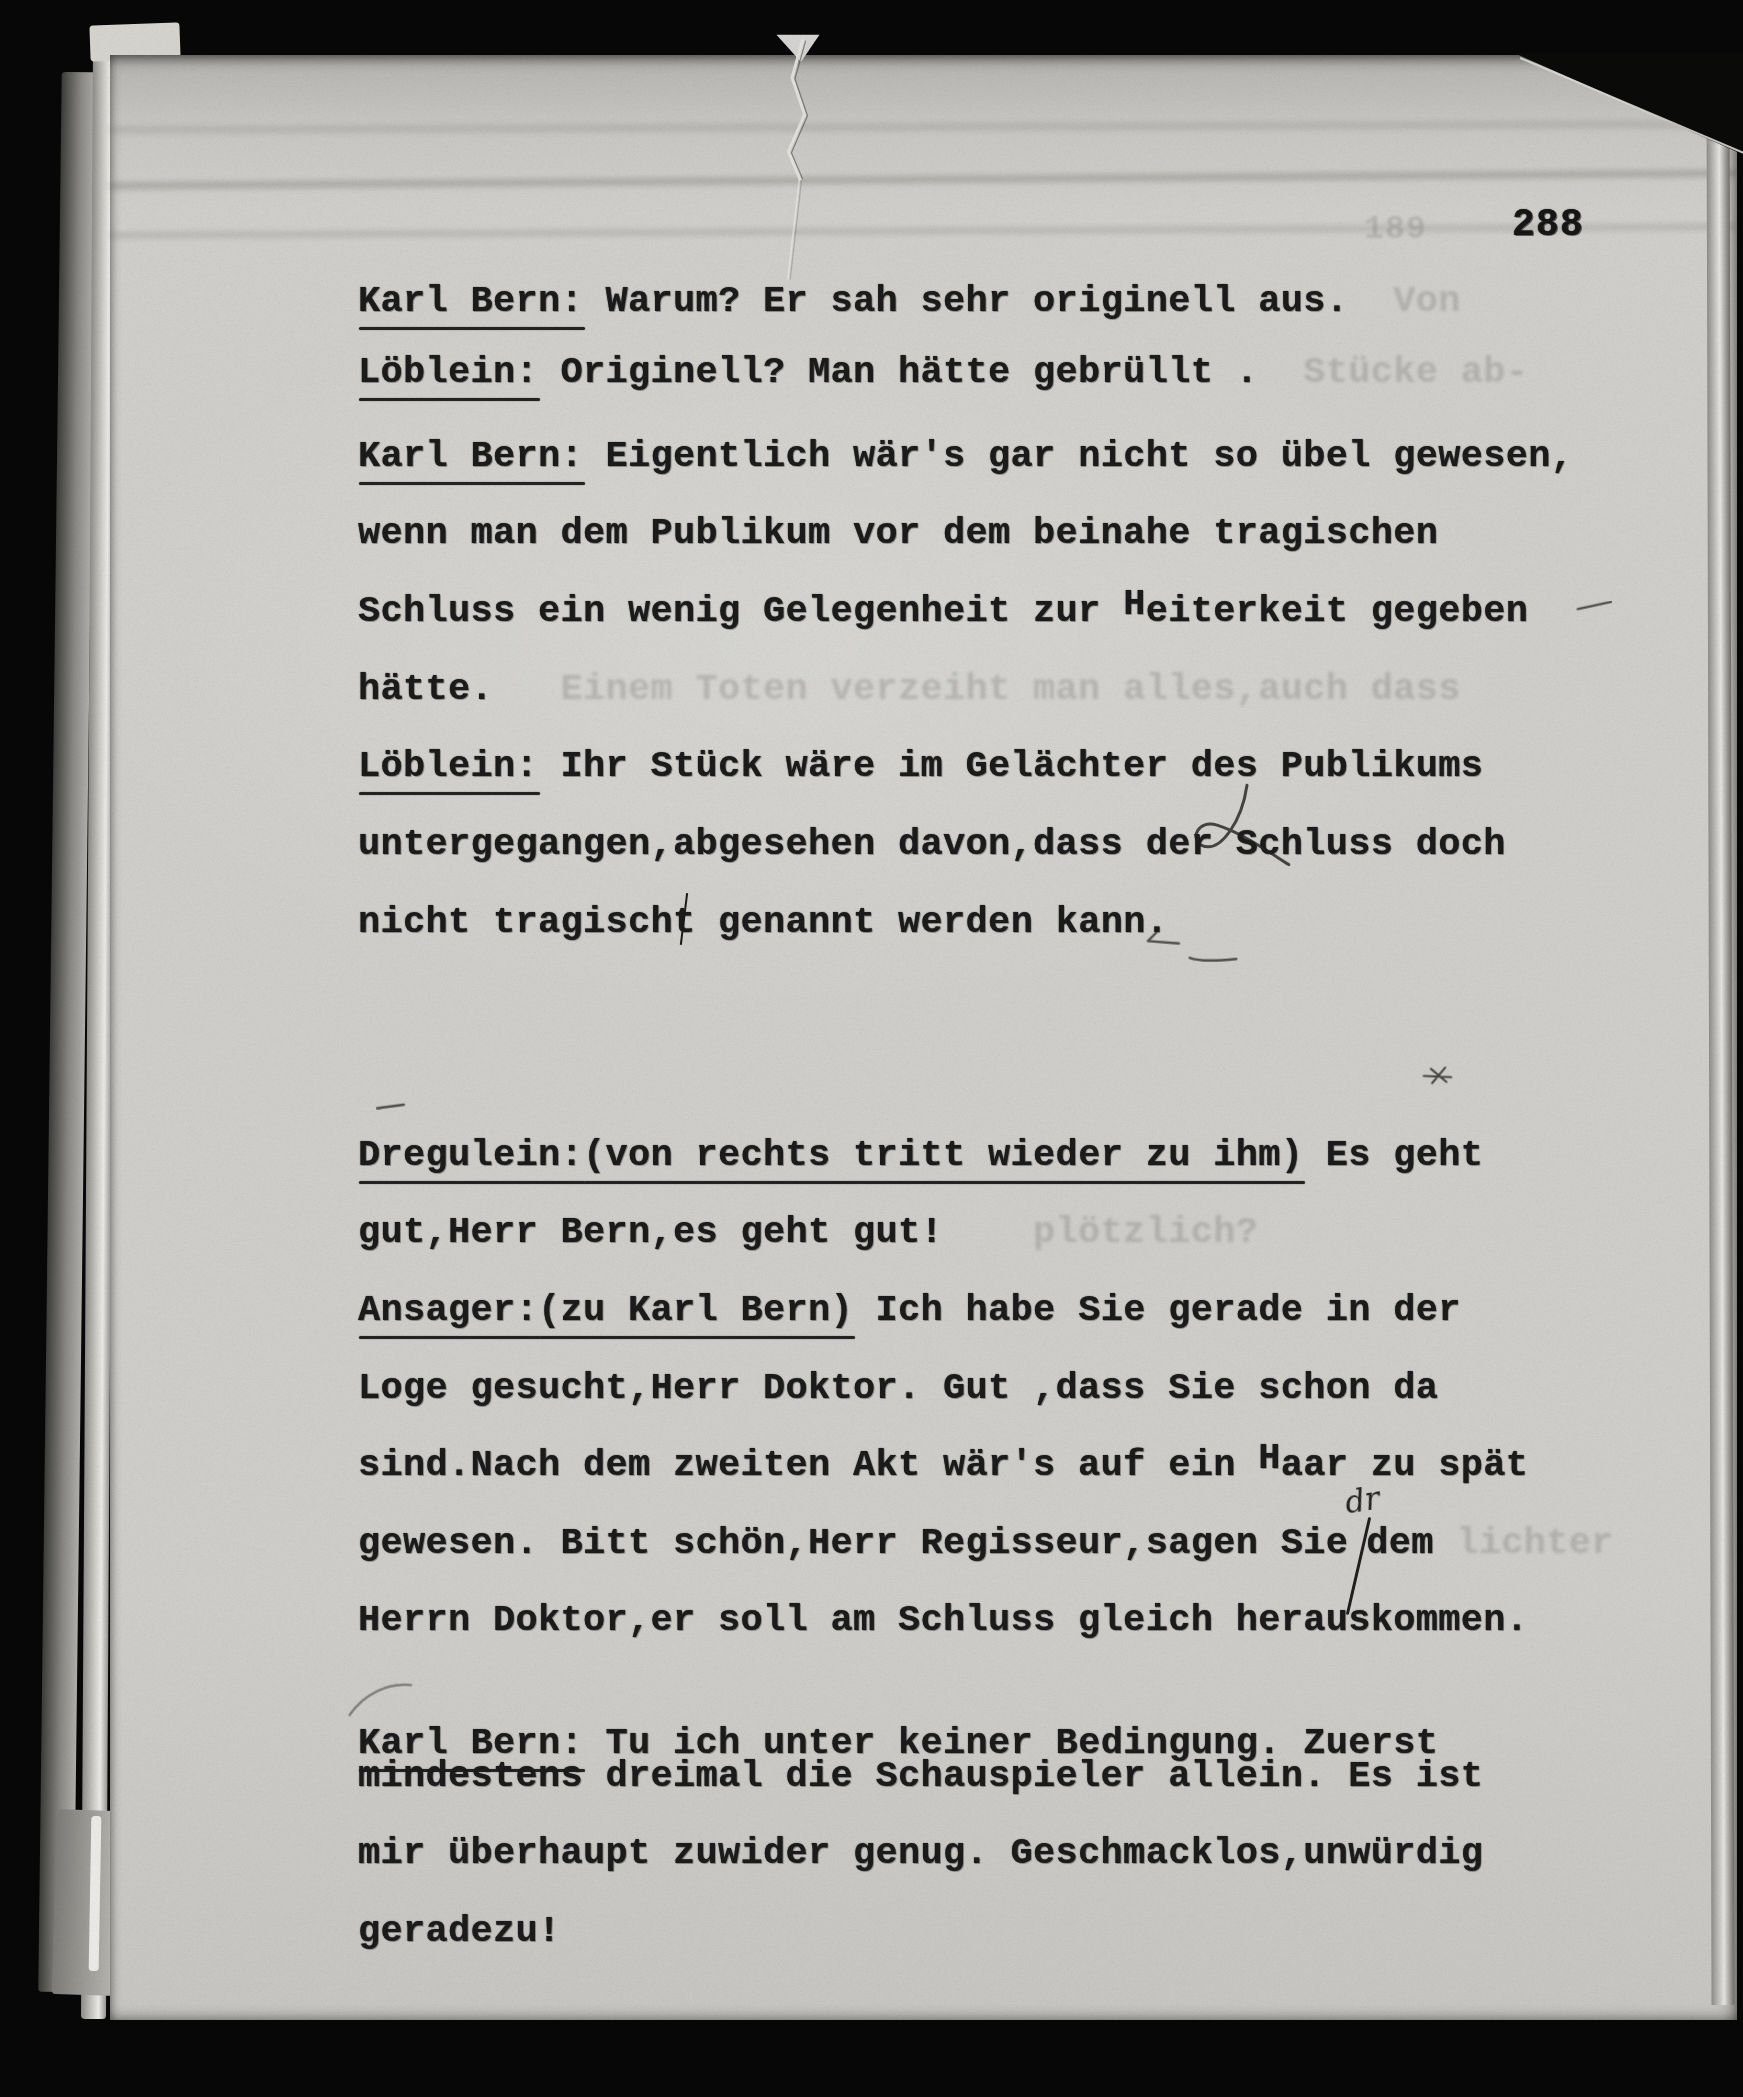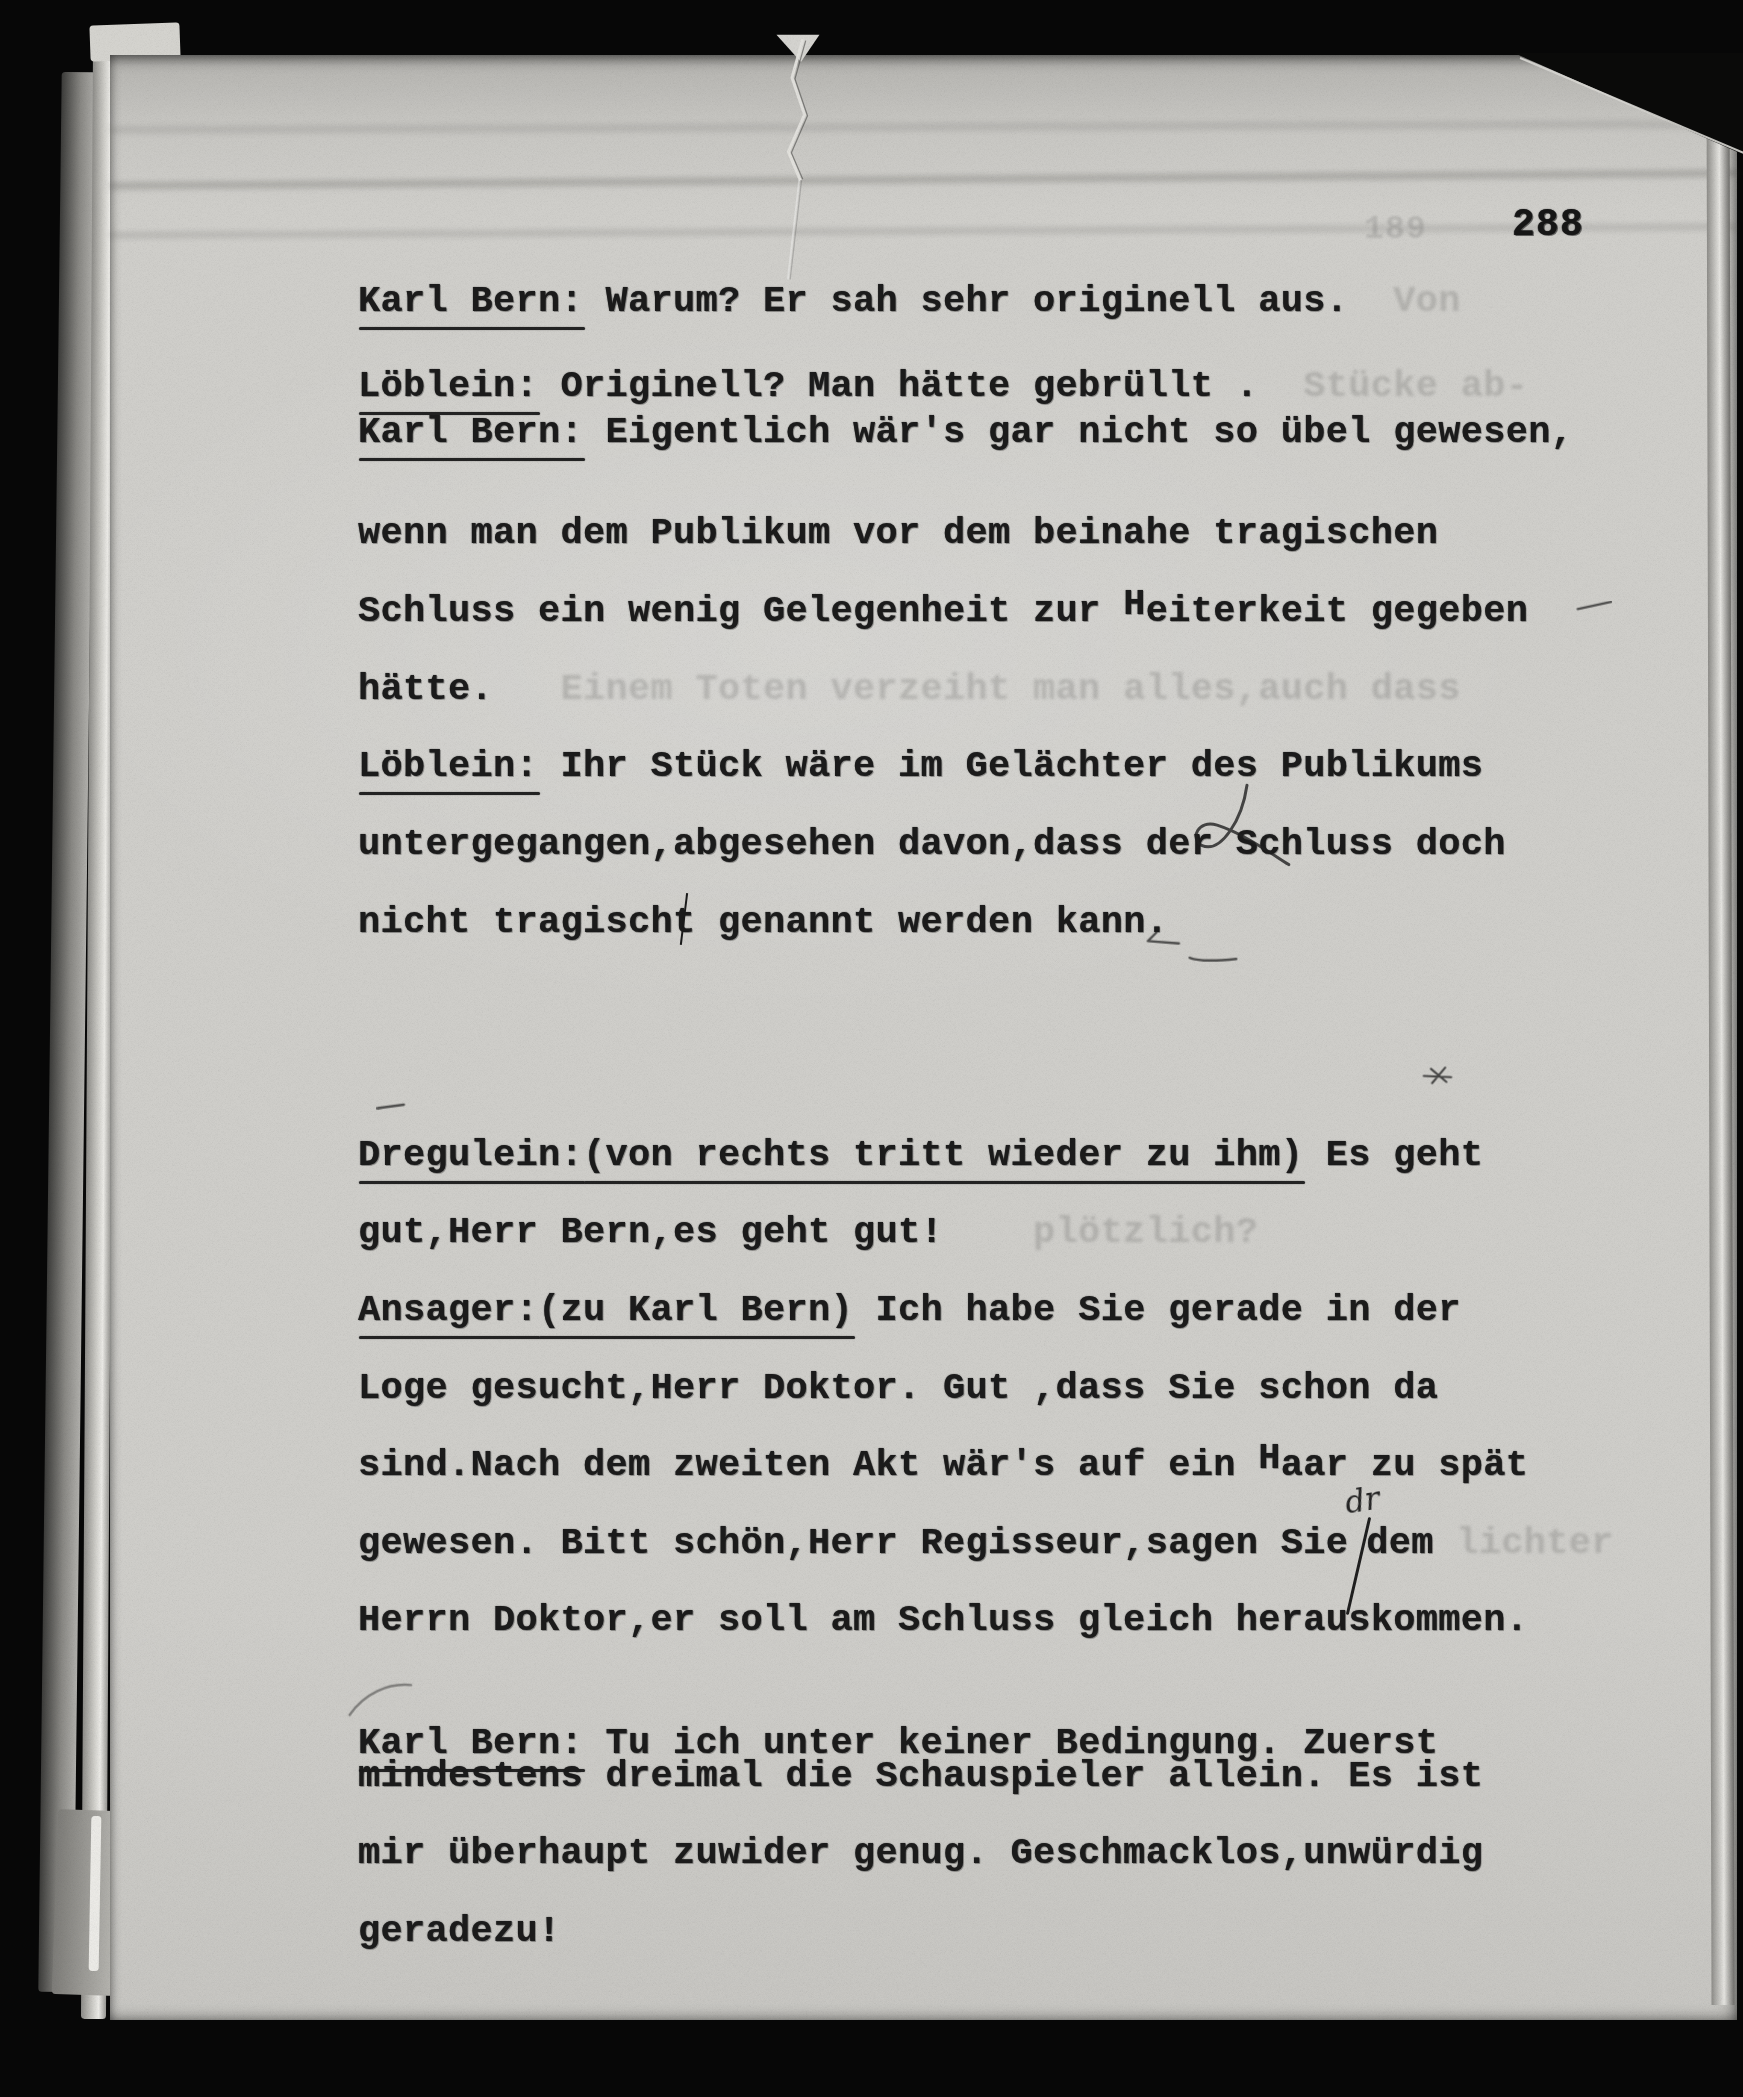--- a/index.html
+++ b/index.html
@@ -78,22 +78,22 @@
   <div class="page">
     <div class="streak streak1"></div>
     <div class="streak streak2"></div>
     <div class="streak streak3"></div>
 
     <div class="ghost-number">189</div>
     <div class="page-number">288</div>
 
     <div class="script">
         <div class="line" style="top: 225px; left: 248px;"><span class="ul">Karl Bern:</span><span class=""> Warum? Er sah sehr originell aus.</span><span class="ghost">  Von</span></div>
-        <div class="line" style="top: 310px; left: 248px;"><span class="ul">Löblein:</span><span class=""> Originell? Man hätte gebrüllt .</span><span class="ghost">  Stücke ab-</span></div>
-        <div class="line" style="top: 356px; left: 248px;"><span class="ul">Karl Bern:</span><span class=""> Eigentlich wär's gar nicht so übel gewesen,</span></div>
+        <div class="line" style="top: 296px; left: 248px;"><span class="ul">Löblein:</span><span class=""> Originell? Man hätte gebrüllt .</span><span class="ghost">  Stücke ab-</span></div>
+        <div class="line" style="top: 380px; left: 248px;"><span class="ul">Karl Bern:</span><span class=""> Eigentlich wär's gar nicht so übel gewesen,</span></div>
         <div class="line" style="top: 457px; left: 248px;"><span class="">wenn man dem Publikum vor dem beinahe tragischen</span></div>
         <div class="line" style="top: 535px; left: 248px;"><span class="">Schluss ein wenig Gelegenheit zur </span><span class="raised">H</span><span class="">eiterkeit gegeben</span></div>
         <div class="line" style="top: 613px; left: 248px;"><span class="">hätte.</span><span class="ghost">   Einem Toten verzeiht man alles,auch dass</span></div>
         <div class="line" style="top: 690px; left: 248px;"><span class="ul">Löblein:</span><span class=""> Ihr Stück wäre im Gelächter des Publikums</span></div>
         <div class="line" style="top: 768px; left: 248px;"><span class="">untergegangen,abgesehen davon,dass der Schluss doch</span></div>
         <div class="line" style="top: 846px; left: 248px;"><span class="">nicht tragisch</span><span class="xstrike">t</span><span class=""> genannt werden kann.</span></div>
         <div class="line" style="top: 1079px; left: 248px;"><span class="ul">Dregulein:</span><span class="ul">(von rechts tritt wieder zu ihm)</span><span class=""> Es geht</span></div>
         <div class="line" style="top: 1156px; left: 248px;"><span class="">gut,Herr Bern,es geht gut!</span><span class="ghost">    plötzlich?</span></div>
         <div class="line" style="top: 1234px; left: 248px;"><span class="ul">Ansager:</span><span class="ul">(zu Karl Bern)</span><span class=""> Ich habe Sie gerade in der</span></div>
         <div class="line" style="top: 1312px; left: 248px;"><span class="">Loge gesucht,Herr Doktor. Gut ,dass Sie schon da</span></div>

